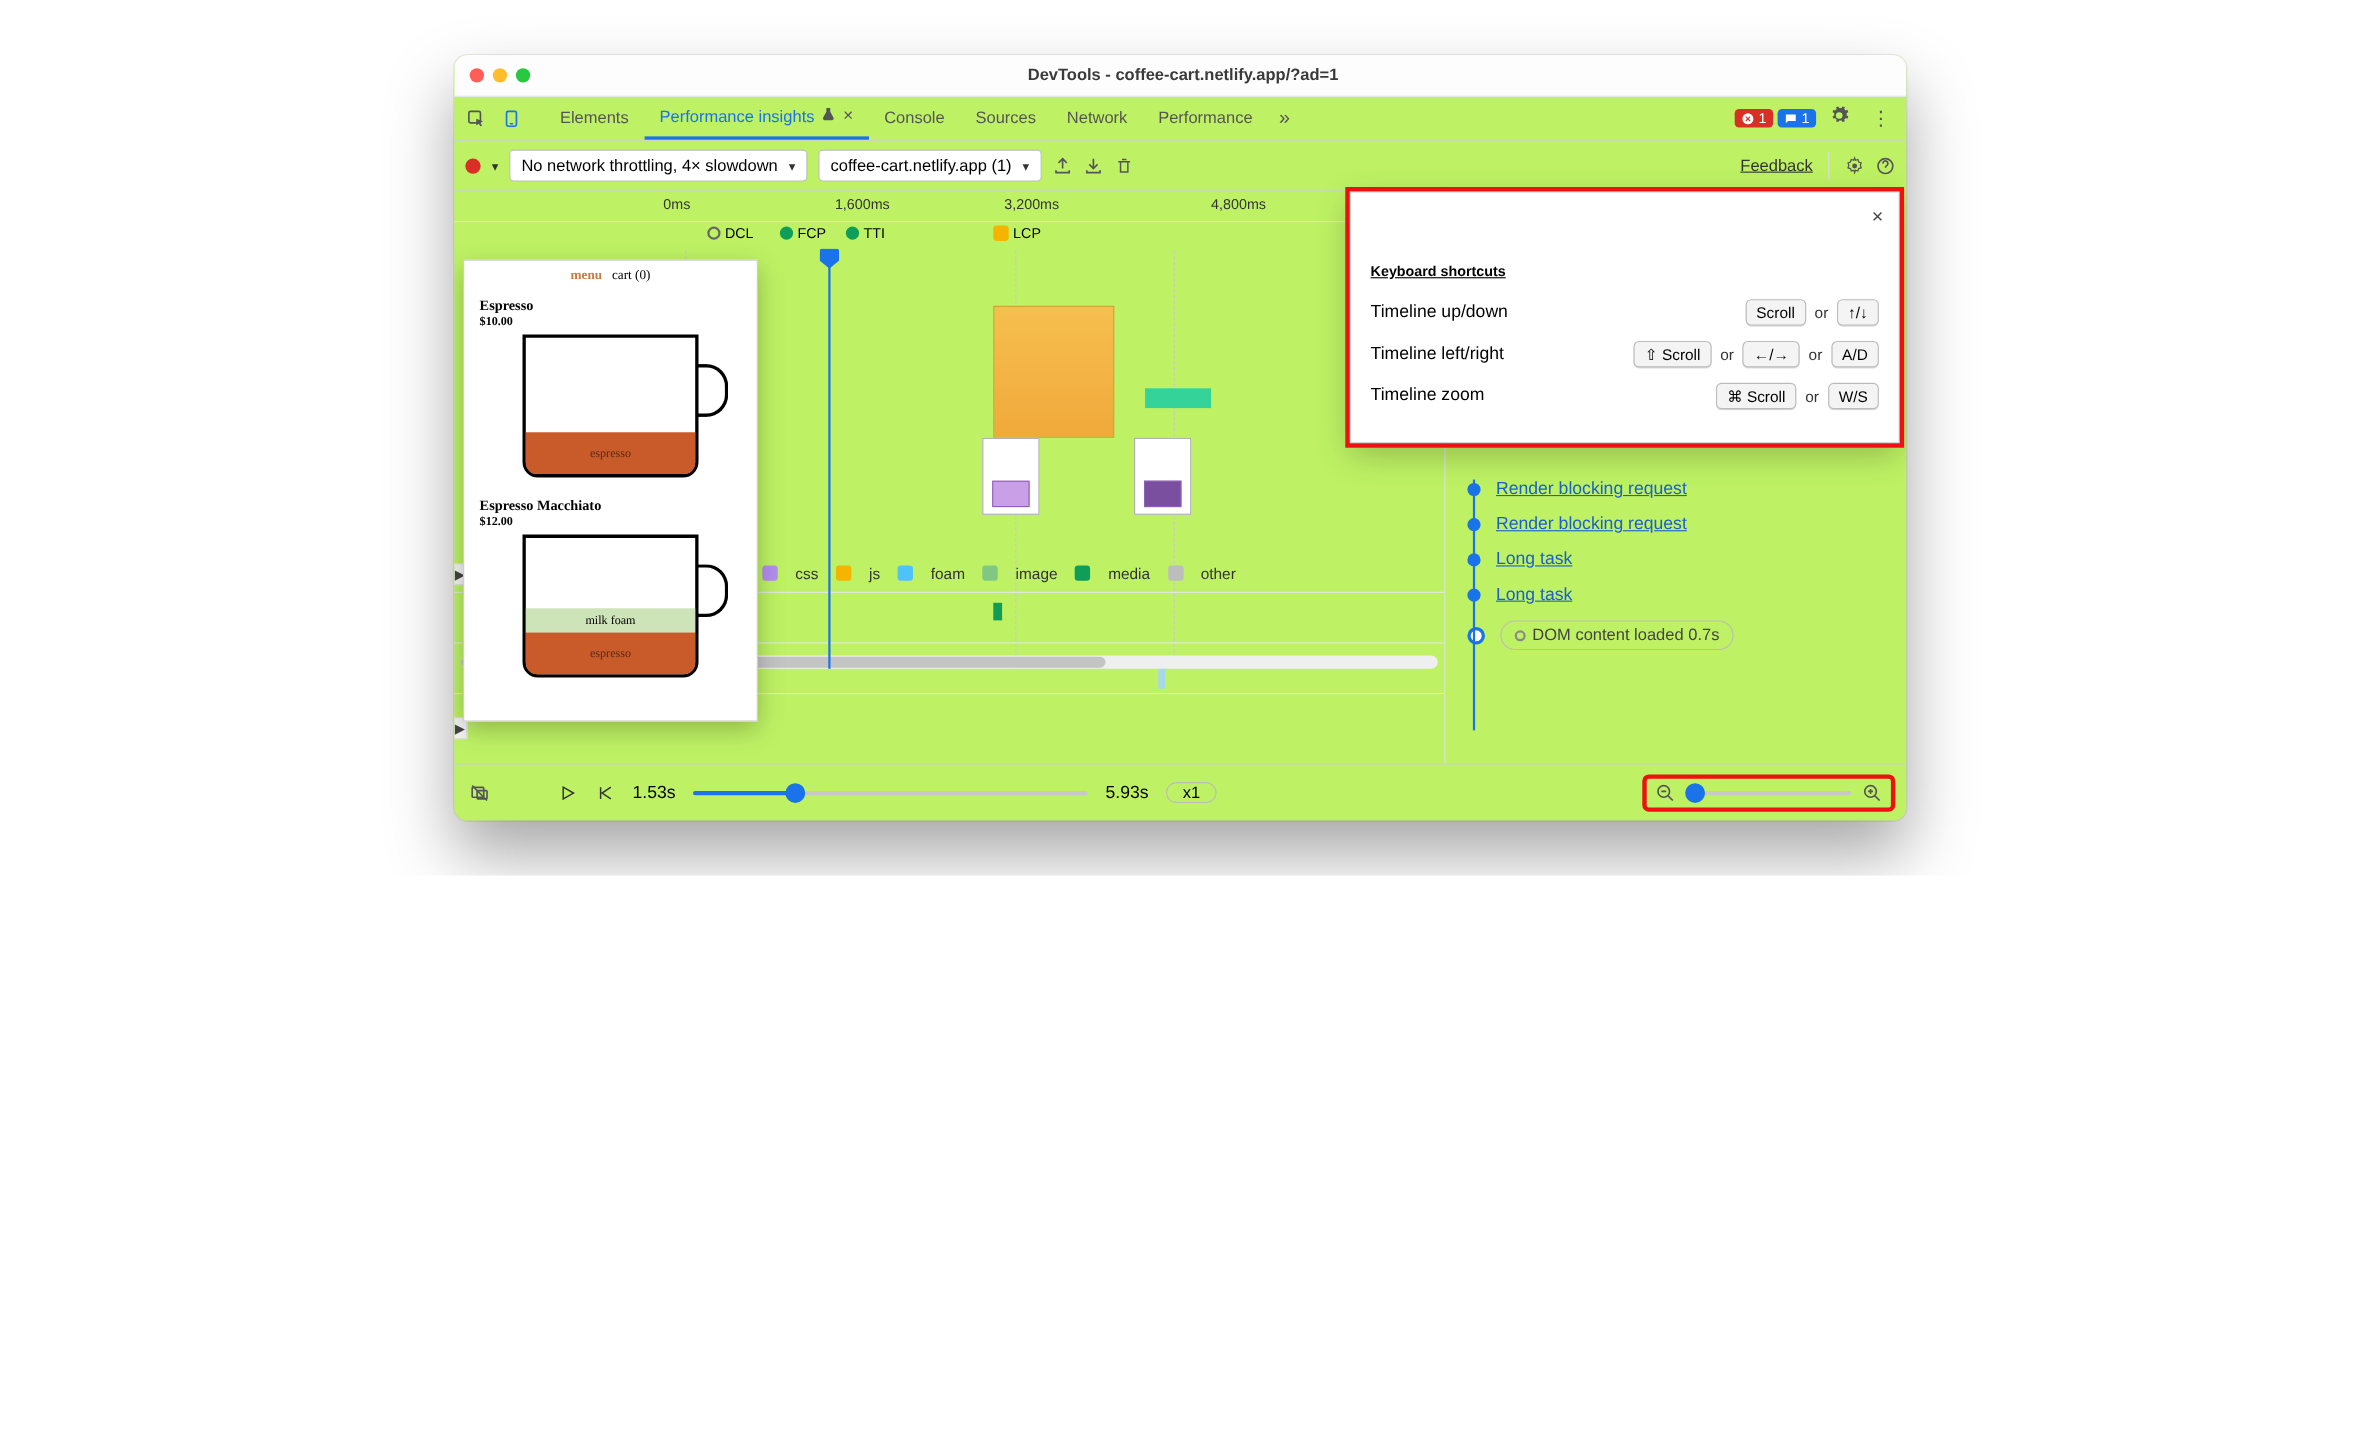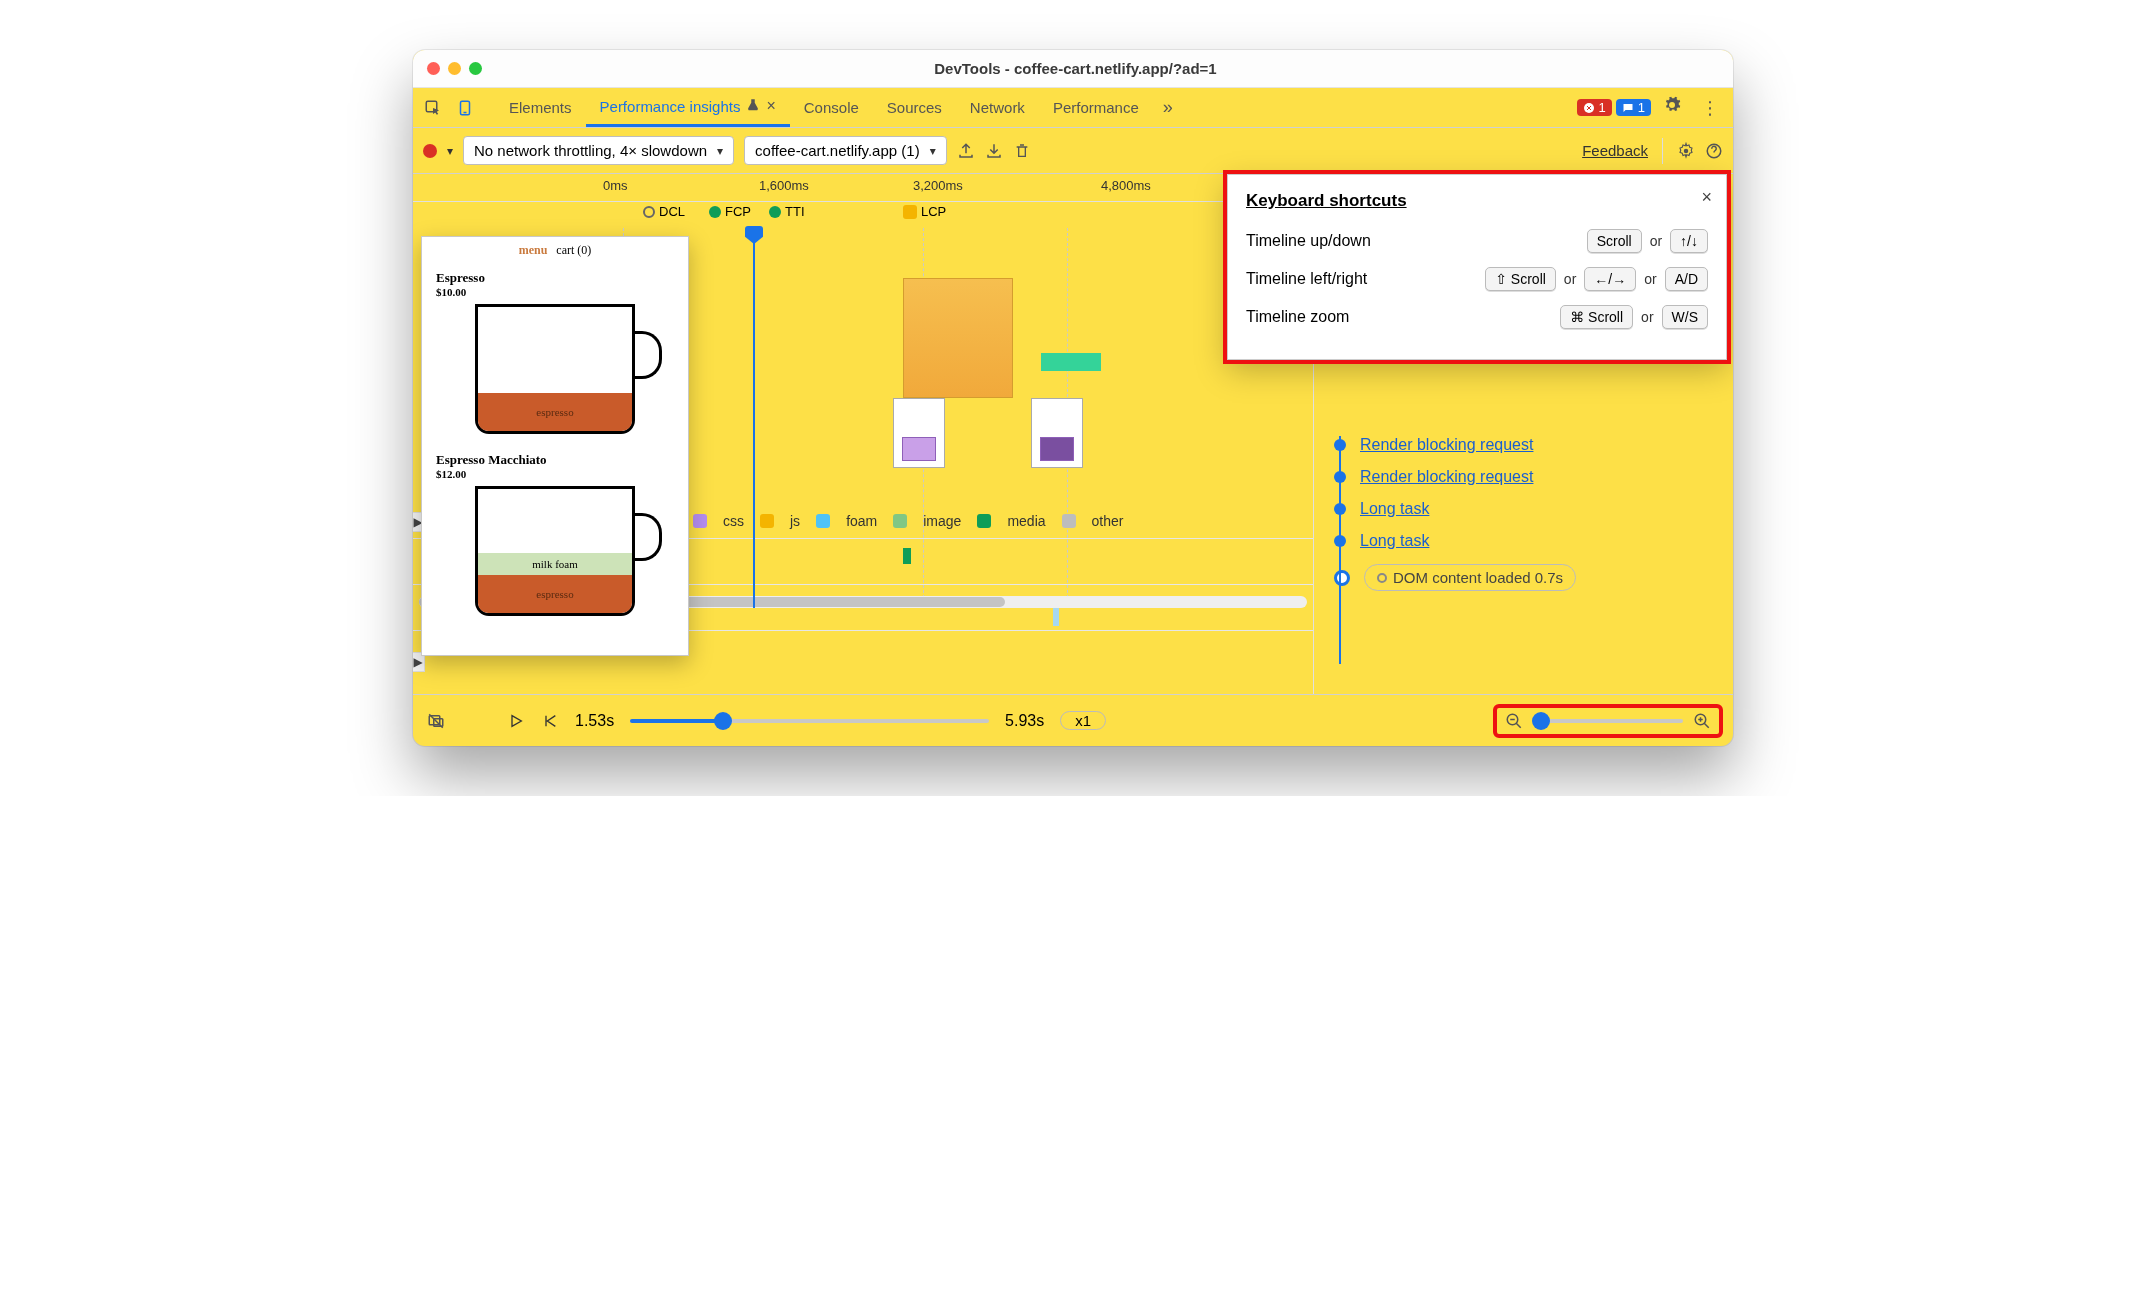--- a/index.html
+++ b/index.html
@@ -1,18 +1,18 @@
 <!DOCTYPE html>
 <html><head>
 <meta charset="utf-8">
 <style>
   * { box-sizing: border-box; margin: 0; padding: 0; }
   body { font-family: -apple-system, "Helvetica Neue", Arial, sans-serif; background: #fff; }
   .window {
-    width: 1320px; margin: 50px auto; background: #fde047;
+    width: 1320px; margin: 50px auto; background: #bef264;
     border-radius: 12px; box-shadow: 0 30px 60px rgba(0,0,0,0.35), 0 0 0 1px rgba(0,0,0,0.08);
     overflow: hidden; position: relative;
   }
   .titlebar { height: 38px; display: flex; align-items: center; padding: 0 14px; background: #fdfdfd; border-bottom: 1px solid #e4e4e4; }
   .tl-dots { display: flex; gap: 8px; }
   .dot { width: 13px; height: 13px; border-radius: 50%; }
   .dot.red { background: #ff5f57; } .dot.yellow { background: #ffbd2e; } .dot.green { background: #28c840; }
   .titlebar-title { flex: 1; text-align: center; font-size: 15px; font-weight: 600; color: #3a3a3a; margin-left: -50px; }
 
   .tabs-row { height: 40px; display: flex; align-items: center; border-bottom: 1px solid #d0d0d0; padding: 0 6px; gap: 4px; }
@@ -82,21 +82,21 @@
   .ins-link { color:#1a5fd0; text-decoration:underline; font-size:16px; }
   .ins-badge { border:1px solid #bbb; border-radius:18px; padding:4px 12px; font-size:15px; display:inline-flex; gap:6px; align-items:center; color:#444; }
   .rail { position:absolute; left: 25px; top:262px; bottom:30px; width:2px; background:#1a73e8; }
 
   
   .shortcut-pop {
     position:absolute; right:6px; top:0px; width:500px; background:#fff;
     border:1px solid #ccc; box-shadow:0 10px 30px rgba(0,0,0,0.25); z-index:10;
     outline: 4px solid #e11; outline-offset: 0; padding: 16px 18px;
   }
-  .shortcut-pop h3 { font-size:17px; text-decoration:underline; font-weight:600; margin-bottom:18px; }
+  .shortcut-pop h3 { font-size:13px; text-decoration:underline; font-weight:600; margin-bottom:18px;margin-top:48px; }
   .shortcut-pop .x { position:absolute; right:14px; top:12px; font-size:18px; color:#444; }
   .sc-row { display:flex; align-items:center; justify-content:space-between; margin:14px 0; font-size:16px; }
   .keys { display:flex; gap:8px; align-items:center; }
   .kbd { border:1px solid #bbb; border-radius:5px; padding:3px 9px; background:#f4f4f4; font-size:14px; box-shadow: 0 1px 0 #ddd; text-align: center; }
   .or { font-size:14px; color:#333; }
 
   
   .bottom { height:52px; border-top:1px solid #d0d0d0; display:flex; align-items:center; padding:0 14px; gap:16px; position:relative;}
   .slider { flex:1; max-width:460px; height:4px; background:#c8c8c8; border-radius:2px; position:relative; }
   .slider .prog { position:absolute; left:0; width:26%; top:0; bottom:0; background:#1a73e8; border-radius:2px;}

